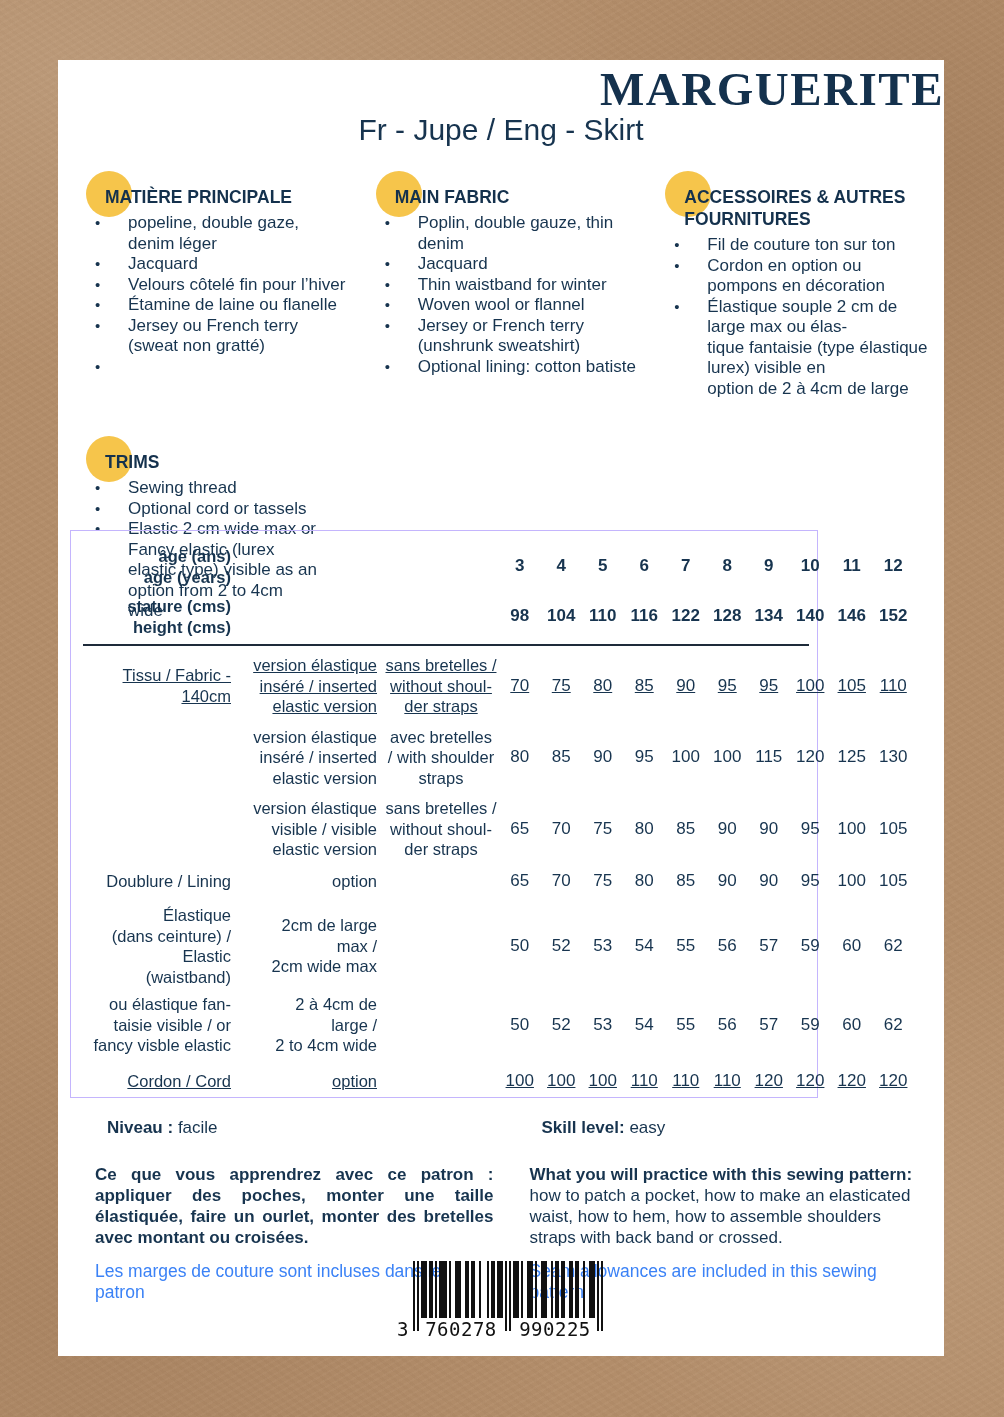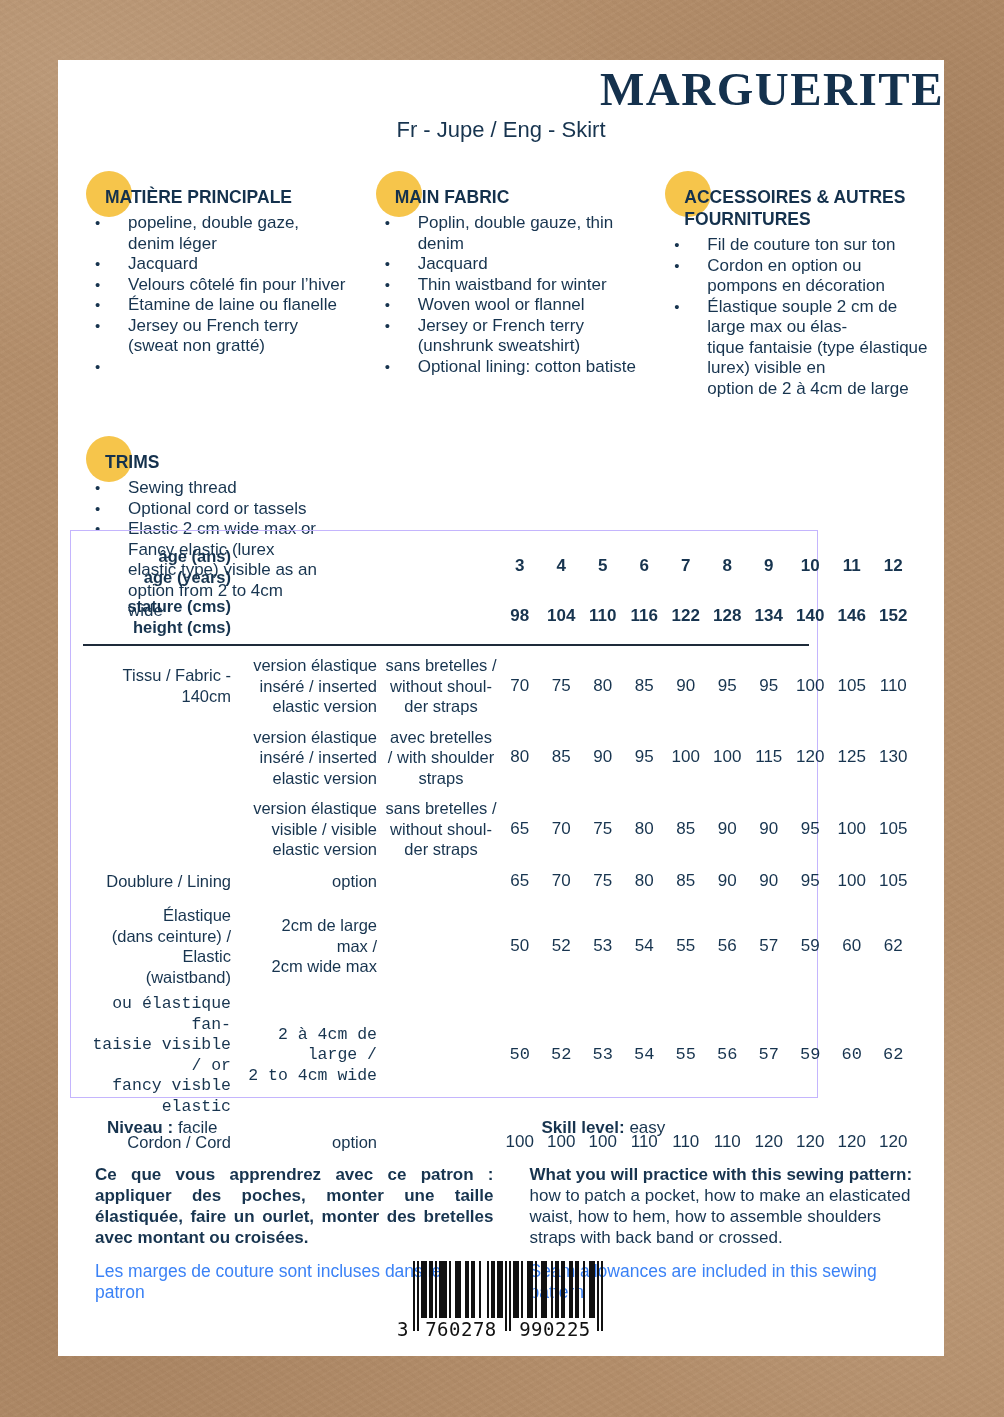--- a/index.html
+++ b/index.html
@@ -18,21 +18,21 @@
   .card{
     position:absolute;left:58px;top:60px;width:886px;height:1296px;
     background:#ffffff;color:#17344f;
   }
   .title{
     margin:2px 0 0 0;text-align:right;
     font-family:"Liberation Serif",serif;font-weight:bold;
     font-size:47px;line-height:54px;letter-spacing:1.5px;color:#14314d;
   }
   .subtitle{
-    margin:0;text-align:center;font-size:22px;line-height:28px;color:#17344f;
+    margin:0;text-align:center;font-size:30px;line-height:28px;color:#17344f;
   }
   .sections{
     position:absolute;top:126px;left:37px;right:16px;
     display:grid;grid-template-columns:1fr 1fr 1fr;column-gap:36px;row-gap:52px;
   }
   .section{position:relative;}
   .dot{
     position:absolute;left:-9px;top:-15px;width:46px;height:46px;border-radius:50%;
     background:#f6c54b;z-index:0;
   }
@@ -56,25 +56,25 @@
     align-items:center;font-size:16.5px;line-height:20.5px;color:#17344f;
   }
   .trow .c1{text-align:right;}
   .trow .c2{text-align:right;}
   .trow .c3{text-align:center;padding-left:6px;}
   .trow .num{text-align:center;font-size:17px;}
   .trow.hd{font-weight:bold;}
   .trow.h2{margin-top:9px;}
   .rule{margin-top:7px;border-top:2.5px solid #1e2b3a;}
   #table-body .trow{margin-top:10px;}
-  #table-body .trow:nth-child(1){margin-top:9px;}
+  #table-body .trow:nth-child(1){margin-top:9px;text-decoration:underline;}
   #table-body .trow:nth-child(4){margin-top:11px;}
   #table-body .trow:nth-child(5){margin-top:14px;}
-  #table-body .trow:nth-child(6){margin-top:7px;font-family:Liberation Mono, monospace;}
-  #table-body .trow:nth-child(7){margin-top:15px;}
+  #table-body .trow:nth-child(6){margin-top:7px;}
+  #table-body .trow:nth-child(7){margin-top:15px;text-decoration:underline;}
   
   .footer{
     position:absolute;top:1045px;left:37px;right:16px;
     display:grid;grid-template-columns:1fr 1fr;column-gap:36px;
     font-size:17px;line-height:21px;
   }
   .level{margin:12px;}
   .level b{font-weight:bold;}
   .learn{margin:26px 0 0 0;}
   .fcol-left .learn{text-align:justify;font-weight:bold;}

